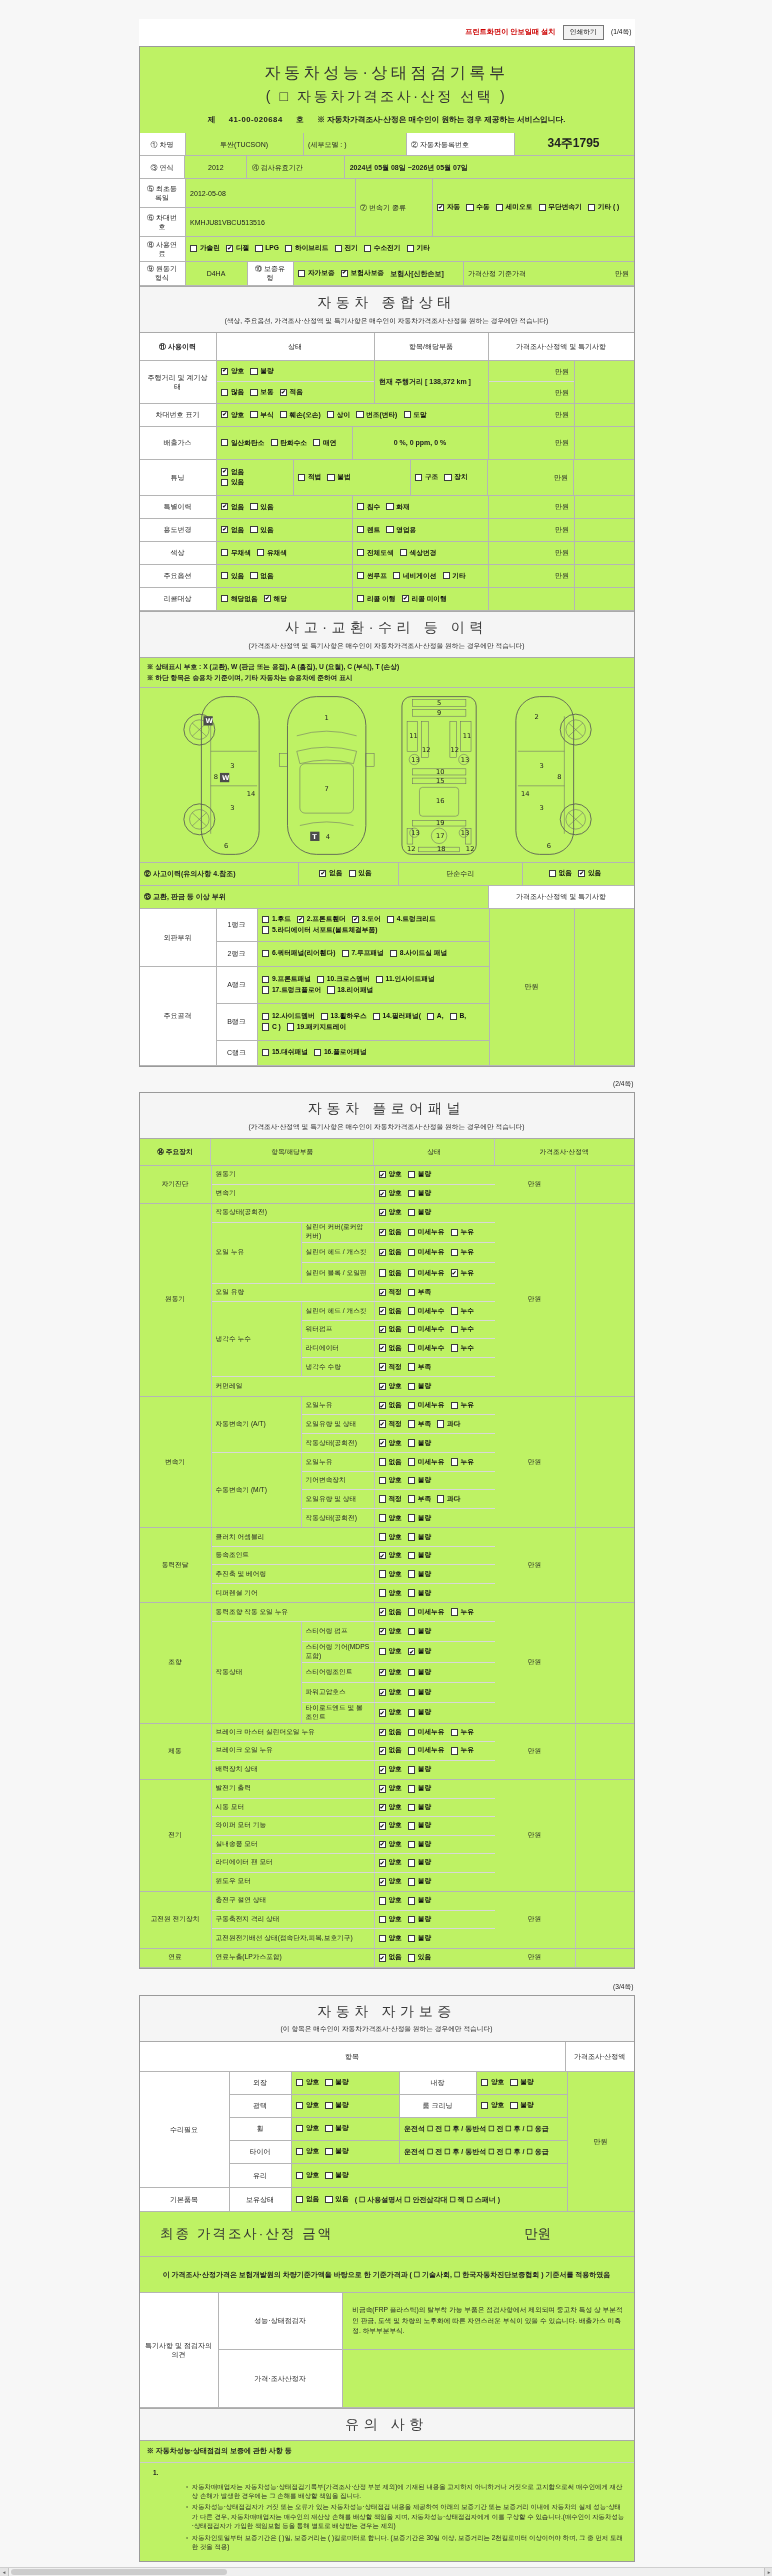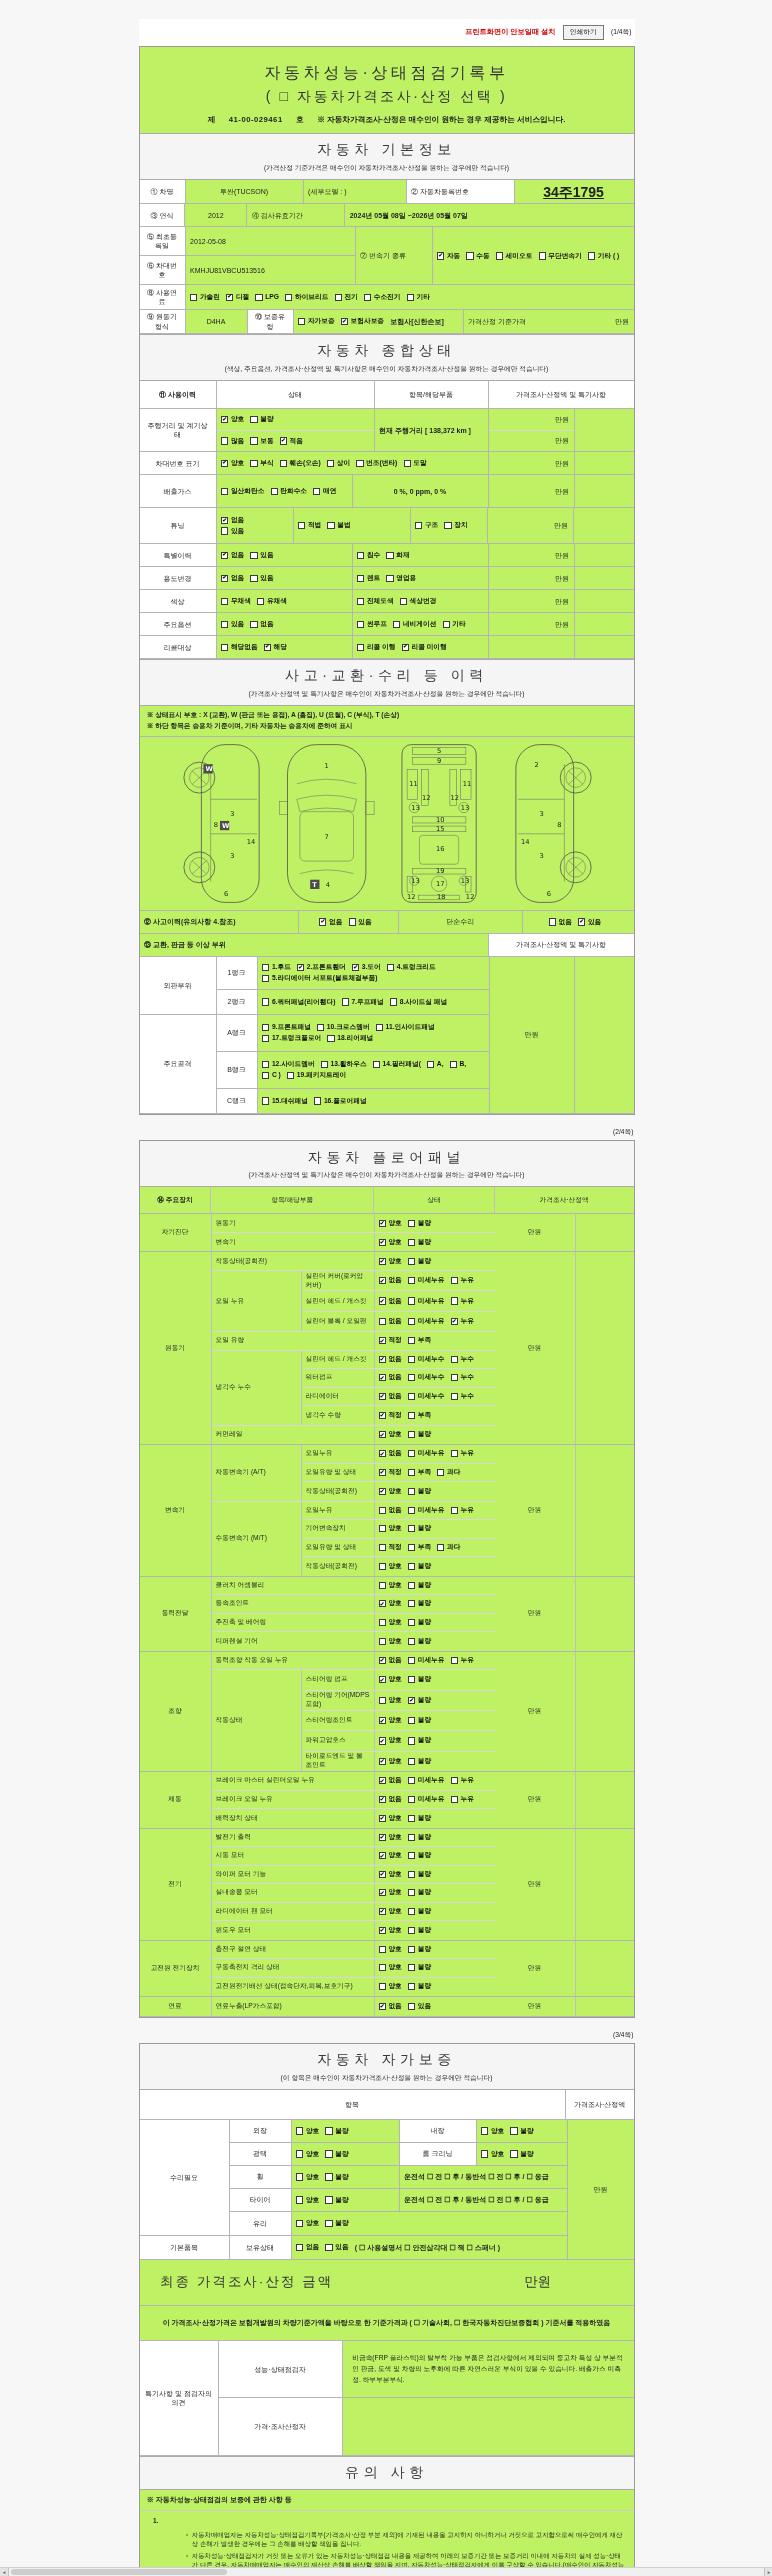--- a/index.html
+++ b/index.html
@@ -21,21 +21,21 @@
   
   .sec{background:#f5f5f5;border-top:0.5px solid #aaa;border-bottom:0.5px solid #aaa;text-align:center;padding:7.2px 0 6.2px;}
   .sectitle{font-size:14px;letter-spacing:4.6px;color:#3a3a3a;}
   .secsub{font-size:6.7px;margin-top:4.6px;color:#222;}
   
   .r{display:flex;border-bottom:0.5px solid #b5b5b5;min-height:23px;}
   .c{border-right:0.5px solid #b5b5b5;padding:2.6px 4.6px;display:flex;align-items:center;font-size:7px;line-height:1.3;}
   .c.last{border-right:none;}
   .lab{justify-content:center;text-align:center;background:#fff;}
   .bold{font-weight:bold;}
-  .big{font-size:14px;font-weight:bold;text-decoration:underline;}
+  .big{font-size:12px;font-weight:bold;}
   .price{justify-content:center;color:#222;}
   .stack{display:flex;flex-direction:column;}
   .grow{flex:1;}
   .nob{border-bottom:none;}
   
   .ck{display:inline-flex;align-items:center;gap:2.6px;margin:1px 6.2px 1px 0;font-weight:600;}
   .cbx{width:7.2px;height:7.2px;border:1px solid #3c3c3c;display:inline-flex;align-items:center;justify-content:center;
        font-size:5.7px;font-weight:bold;color:#111;background:#fff;flex:0 0 auto;}
   .cbl{font-size:6.7px;color:#111;}
   .cks{display:flex;flex-wrap:wrap;align-items:center;}
@@ -98,30 +98,26 @@
     <button class="printbtn">인쇄하기</button>
     <span class="pageno">(1/4쪽)</span>
   </div>
 
   <div class="paper">
     <div class="dochead">
       <div class="doctitle">자동차성능·상태점검기록부</div>
       <div class="docsub">( □ 자동차가격조사·산정 선택 )</div>
       <div class="docno">
         <span>제</span>
-        <span class="num">41-00-029461</span>
+        <span class="num">41-00-020684</span>
         <span>호</span>
         <span>※ 자동차가격조사·산정은 매수인이 원하는 경우 제공하는 서비스입니다.</span>
       </div>
     </div>
 
-    <div class="sec">
-      <div class="sectitle">자동차 기본정보</div>
-      <div class="secsub">(가격산정 기준가격은 매수인이 자동차가격조사·산정을 원하는 경우에만 적습니다)</div>
-    </div>
     <div>
       <div class="r">
         <div class="c lab" style="width:46px">① 차명</div>
         <div class="c" style="width:118px;justify-content:center">투싼(TUCSON)</div>
         <div class="c" style="width:103px">(세부모델 :                              )</div>
         <div class="c lab" style="width:108px;justify-content:flex-start">② 자동차등록번호</div>
         <div class="c big last" style="width:118px;justify-content:center">34주1795</div>
       </div>
       <div class="r">
         <div class="c lab" style="width:46px">③ 연식</div>

